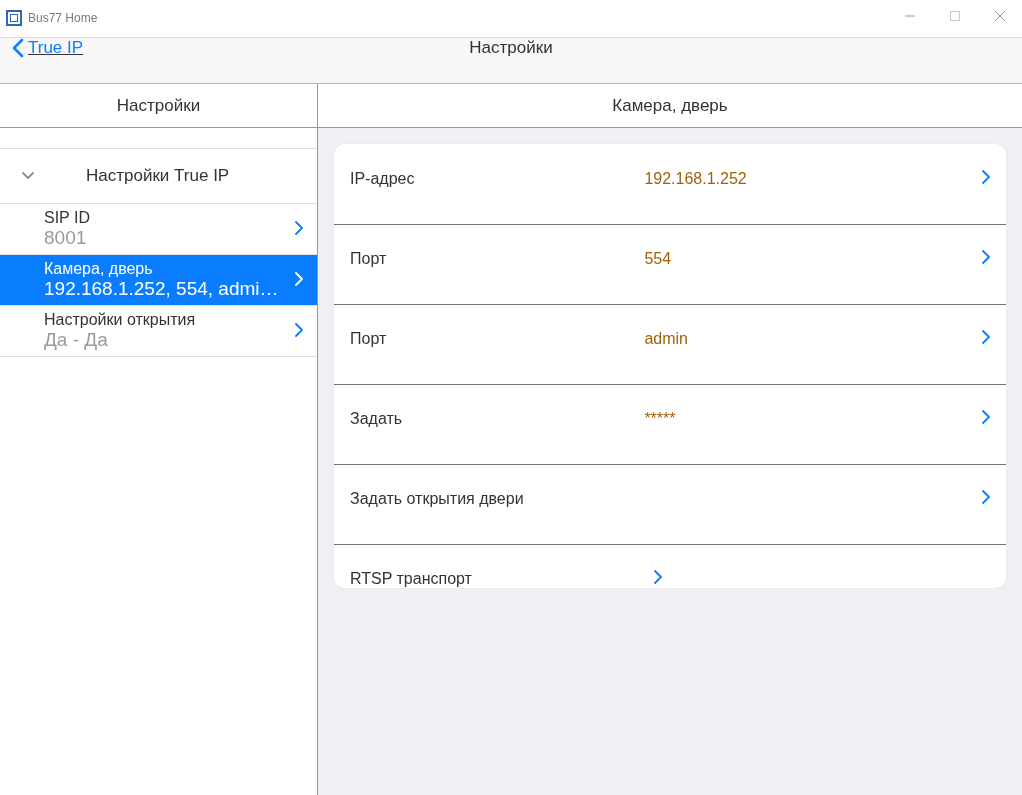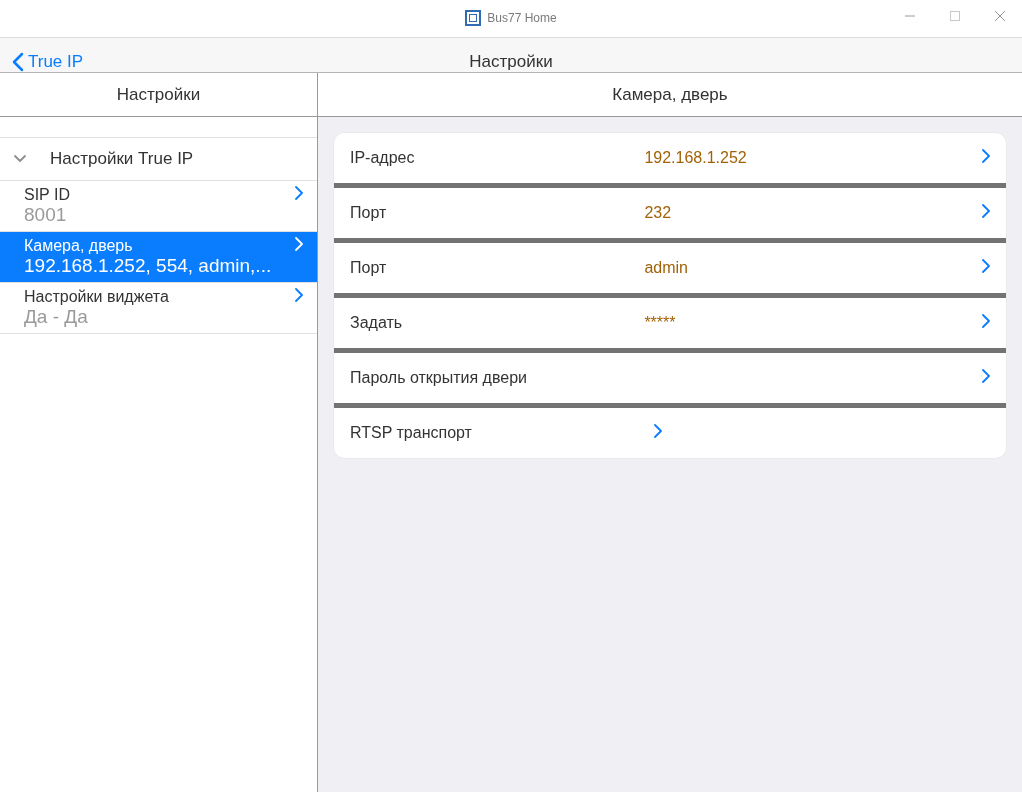--- a/index.html
+++ b/index.html
@@ -13,21 +13,20 @@
 
   
   .titlebar {
     height: 32px;
     background: #fff;
     border-bottom: 1px solid #ffffff;
     display: flex;
     align-items: center;
     padding: 18px 6px;
     position: relative;
-    justify-content: center;
   }
   .titlebar .app-icon {
     width: 16px;
     height: 16px;
     border: 2px solid #2E6DB4;
     position: relative;
     margin-right: 6px;
   }
   .titlebar .app-icon::after {
     content: "";
@@ -52,27 +51,28 @@
     display: flex;
     align-items: center;
     justify-content: center;
     color: #9a9a9a;
     font-size: 14px;
   }
   .titlebar .win-btn svg { display:block; }
 
   
   .nav-header {
-    height: 36px;
+    height: 47px;
     background: #F7F7F8;
     border-top: 1px solid #dcdcdc;
     border-bottom: 1px solid #b5b5b7;
     display: flex;
-    align-items: flex-end;
+    align-items: flex-start;
     position: relative;
+    text-decoration: underline;
   }
   .nav-back {
     display: flex;
     align-items: center;
     gap: 4px;
     color: #0A7DFF;
     font-size: 17px;
     padding-left: 12px;
     cursor: pointer;
   }
@@ -113,40 +113,42 @@
     font-size: 17px;
     color: #333;
     border-bottom: 1px solid #999;
     background: #fff;
   }
 
   
   .group-header {
     display: flex;
     align-items: center;
-    height: 44px;
+    height: 56px;
     border-bottom: 1px solid #e0e0e0;
-    padding-left: 12px;
+    padding-left: 20px;
     font-size: 17px;
     color: #333;
     cursor: pointer;
     margin-top: 20px;
     border-top: 1px solid #e0e0e0;
+    gap: 28px;
   }
   .group-header .chev {
     width: 16px;
     flex: none;
     margin-right: 22px;
     display: flex;
     align-items: center;
     justify-content: center;
   }
   .side-item {
     display: flex;
-    padding: 5px 14px 5px 24px;
+    align-items: center;
+    padding: 5px 14px 5px 44px;
     border-bottom: 1px solid #e0e0e0;
     font-size: 15px;
     cursor: pointer;
     position: relative;
     min-height: 42px;
   }
   .side-item .texts {
     flex: 1;
     min-width: 0;
   }
@@ -181,28 +183,29 @@
   
   .card {
     margin: 16px;
     background: #fff;
     border-radius: 10px;
     box-shadow: 0 0 0 0.5px rgba(0,0,0,0.05);
     overflow: hidden;
   }
   .row {
     display: flex;
-    align-items: flex-start;
+    align-items: flex-end;
     min-height: 44px;
-    padding: 16px 16px;
+    padding: 0 16px;
     cursor: pointer;
     font-size: 16px;
   }
   .row + .row {
-    border-top: 5px solid #737373;
+    border-top: 1px solid #737373;
+    margin-top: 36px;
   }
   .row .label {
     flex: 0 0 46%;
     color: #333;
   }
   .row .value {
     flex: 1;
     color: #a16207;
   }
   .row .chevron {
@@ -280,21 +283,21 @@
       </div>
       <span class="chevron">
         <svg width="8" height="14" viewBox="0 0 8 14">
             <polyline points="1,1 7,7 1,13" fill="none" stroke="currentColor" stroke-width="1.8" stroke-linecap="round" stroke-linejoin="round"></polyline>
           </svg>
       </span>
     </div>
 
     <div class="side-item">
       <div class="texts">
-        <div class="primary">Настройки виджета</div>
+        <div class="primary">Настройки открытия</div>
         <div class="secondary">Да - Да</div>
       </div>
       <span class="chevron">
         <svg width="8" height="14" viewBox="0 0 8 14">
             <polyline points="1,1 7,7 1,13" fill="none" stroke="currentColor" stroke-width="1.8" stroke-linecap="round" stroke-linejoin="round"></polyline>
           </svg>
       </span>
     </div>
   </div>
 
@@ -308,21 +311,21 @@
         <div class="value">192.168.1.252</div>
         <span class="chevron">
           <svg width="8" height="14" viewBox="0 0 8 14">
               <polyline points="1,1 7,7 1,13" fill="none" stroke="currentColor" stroke-width="1.8" stroke-linecap="round" stroke-linejoin="round"></polyline>
             </svg>
         </span>
       </div>
 
       <div class="row">
         <div class="label">Порт</div>
-        <div class="value">232</div>
+        <div class="value">554</div>
         <span class="chevron">
           <svg width="8" height="14" viewBox="0 0 8 14">
               <polyline points="1,1 7,7 1,13" fill="none" stroke="currentColor" stroke-width="1.8" stroke-linecap="round" stroke-linejoin="round"></polyline>
             </svg>
         </span>
       </div>
 
       <div class="row">
         <div class="label">Порт</div>
         <div class="value">admin</div>
@@ -337,21 +340,21 @@
         <div class="label">Задать</div>
         <div class="value">*****</div>
         <span class="chevron">
           <svg width="8" height="14" viewBox="0 0 8 14">
               <polyline points="1,1 7,7 1,13" fill="none" stroke="currentColor" stroke-width="1.8" stroke-linecap="round" stroke-linejoin="round"></polyline>
             </svg>
         </span>
       </div>
 
       <div class="row">
-        <div class="label">Пароль открытия двери</div>
+        <div class="label">Задать открытия двери</div>
         <div class="value"></div>
         <span class="chevron">
           <svg width="8" height="14" viewBox="0 0 8 14">
               <polyline points="1,1 7,7 1,13" fill="none" stroke="currentColor" stroke-width="1.8" stroke-linecap="round" stroke-linejoin="round"></polyline>
             </svg>
         </span>
       </div>
 
 
       <div class="row">

